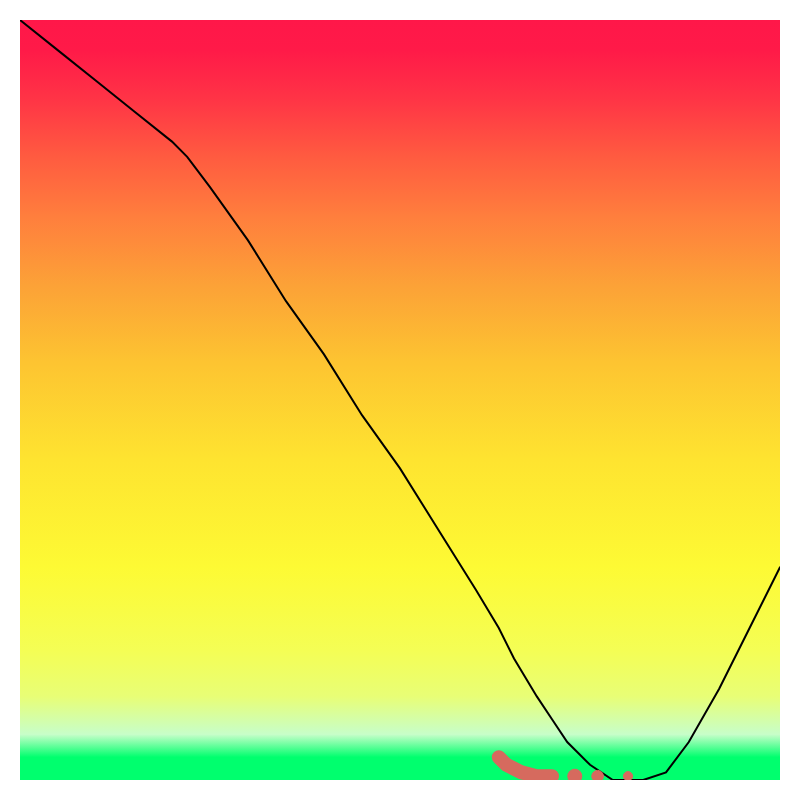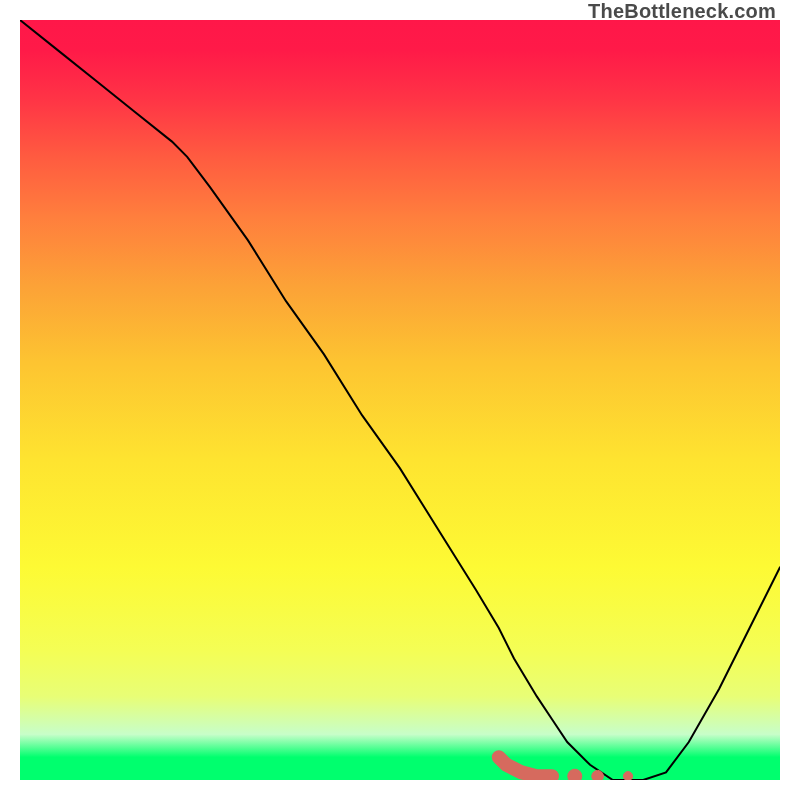--- a/index.html
+++ b/index.html
@@ -62,21 +62,20 @@
     font-size: 20px;
     font-weight: 600;
     color: #4a4a4a;
     letter-spacing: 0.2px;
   }
 </style>
 </head>
 <body>
 
 <div class="container">
-  <div class="watermark">TheBottleneck.com</div>
 
   <div class="plot-area">
     <div class="gradient-bg"></div>
 
     <svg class="svg-curve" viewBox="0 0 760 760" preserveAspectRatio="none">
       <path id="curve-path" fill="none" stroke="#000000" stroke-width="2" stroke-linecap="round" d="M0.0 0.0 L38.0 30.4 L76.0 60.8 L114.0 91.2 L152.0 121.6 L167.2 136.8 L190.0 167.2 L228.0 220.4 L266.0 281.2 L304.0 334.4 L342.0 395.2 L380.0 448.4 L418.0 509.2 L456.0 570.0 L478.8 608.0 L494.0 638.4 L516.8 676.4 L532.0 699.2 L547.2 722.0 L570.0 744.8 L592.8 760.0 L608.0 760.0 L623.2 760.0 L646.0 752.4 L668.8 722.0 L699.2 668.8 L729.6 608.0 L760.0 547.2"></path>
       <g id="marker-group" fill="#d66a5e" stroke="#d66a5e">
           <path d="M478.8 737.2 L486.4 744.8 L501.6 752.4 L516.8 756.2 L532.0 756.2" fill="none" stroke="#d66a5e" stroke-width="14" stroke-linecap="round" stroke-linejoin="round"></path>
           <circle cx="554.8" cy="756.2" r="7.0" fill="#d66a5e"></circle>
           <circle cx="577.6" cy="756.2" r="5.8" fill="#d66a5e"></circle>

